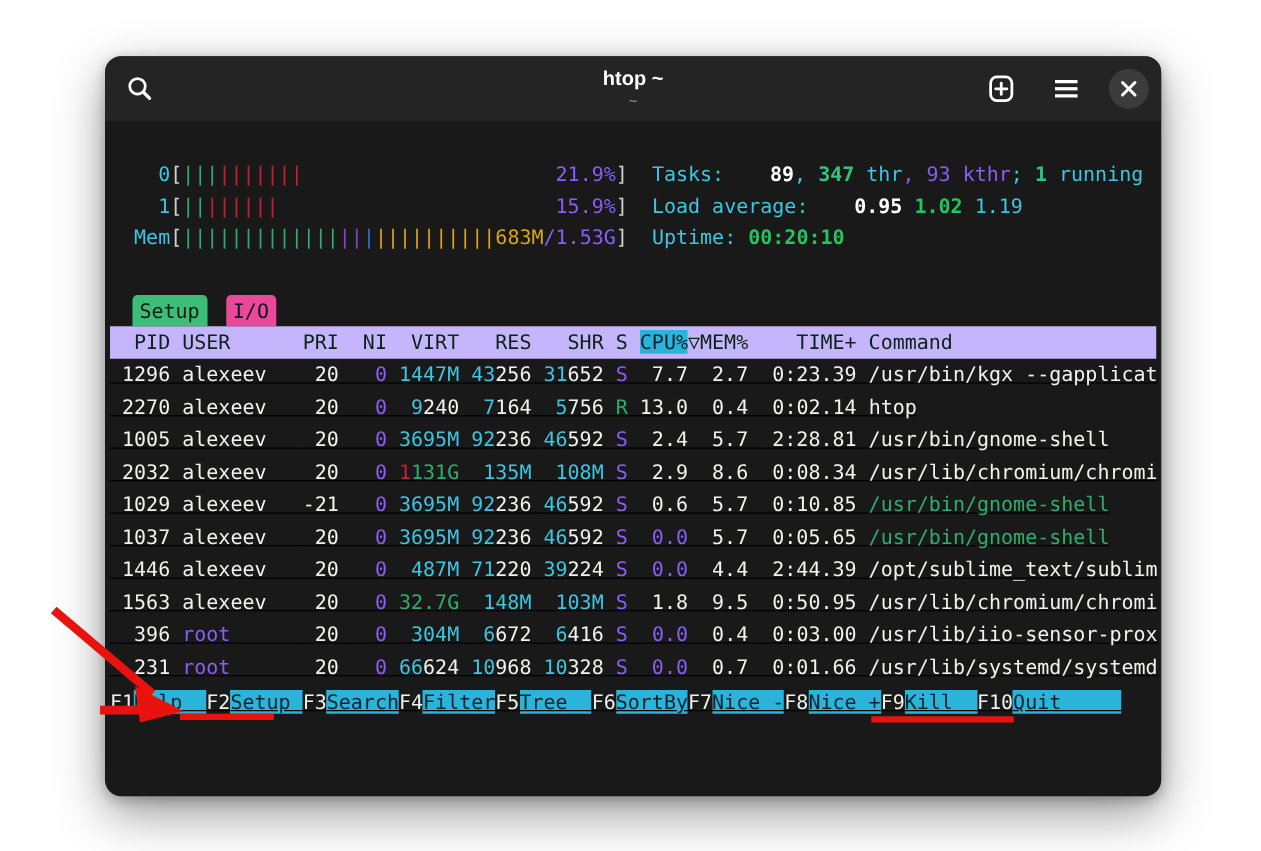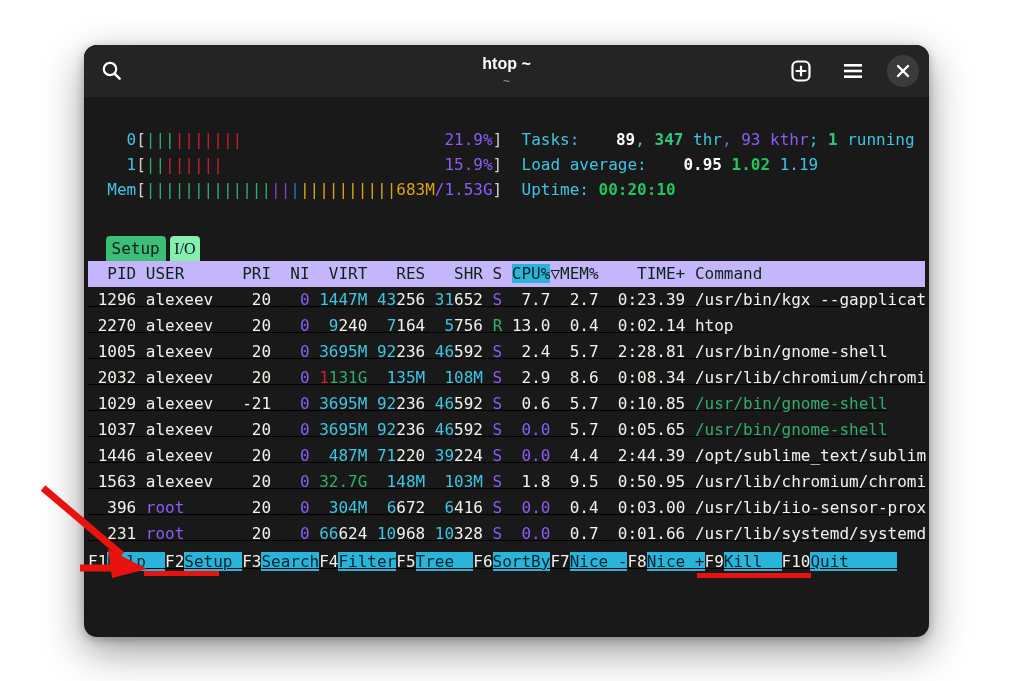--- a/index.html
+++ b/index.html
@@ -34,21 +34,21 @@
   .c-gn{color:#2fae6b;} .c-gnb{color:#2fc67c;font-weight:bold;}
   .c-rd{color:#c8202e;} .c-yl{color:#dca50e;}
   .c-pu{color:#8b41c6;} .c-bl{color:#2e6fd8;} .c-sp{color:#f1f1ee;}
   .c-selw{color:#ffffff;}
   
   .tabsline{padding-left:2ch;height:27px;display:flex;align-items:flex-end;}
   .tab{display:inline-block;font-family:"DejaVu Sans Mono", monospace;font-size:16px;
        line-height:25px;padding:0 .6ch;border-radius:4px 4px 0 0;color:#0c1f16;
        cursor:pointer;}
   .tab-main{background:#3cbd78;}
-  .tab-io{background:#86efac;margin-left:4px;color:#071427;font-family:Liberation Serif, serif;}
+  .tab-io{background:#ec4899;margin-left:15px;color:#071427;}
   
   .hdr{background:#c4b5fd;color:#0c2418;}
   .hdr-sort{background:#2ab4d9;color:#06222b;}
   .hdr-arrow{color:#0c2418;}
   
   .prow{cursor:default;text-decoration:underline;}
   .prow.sel{background:#2ab4d9;}
   
   .fbar{margin-top:2px;text-decoration:underline;}
   .fk{color:#efefec;}

